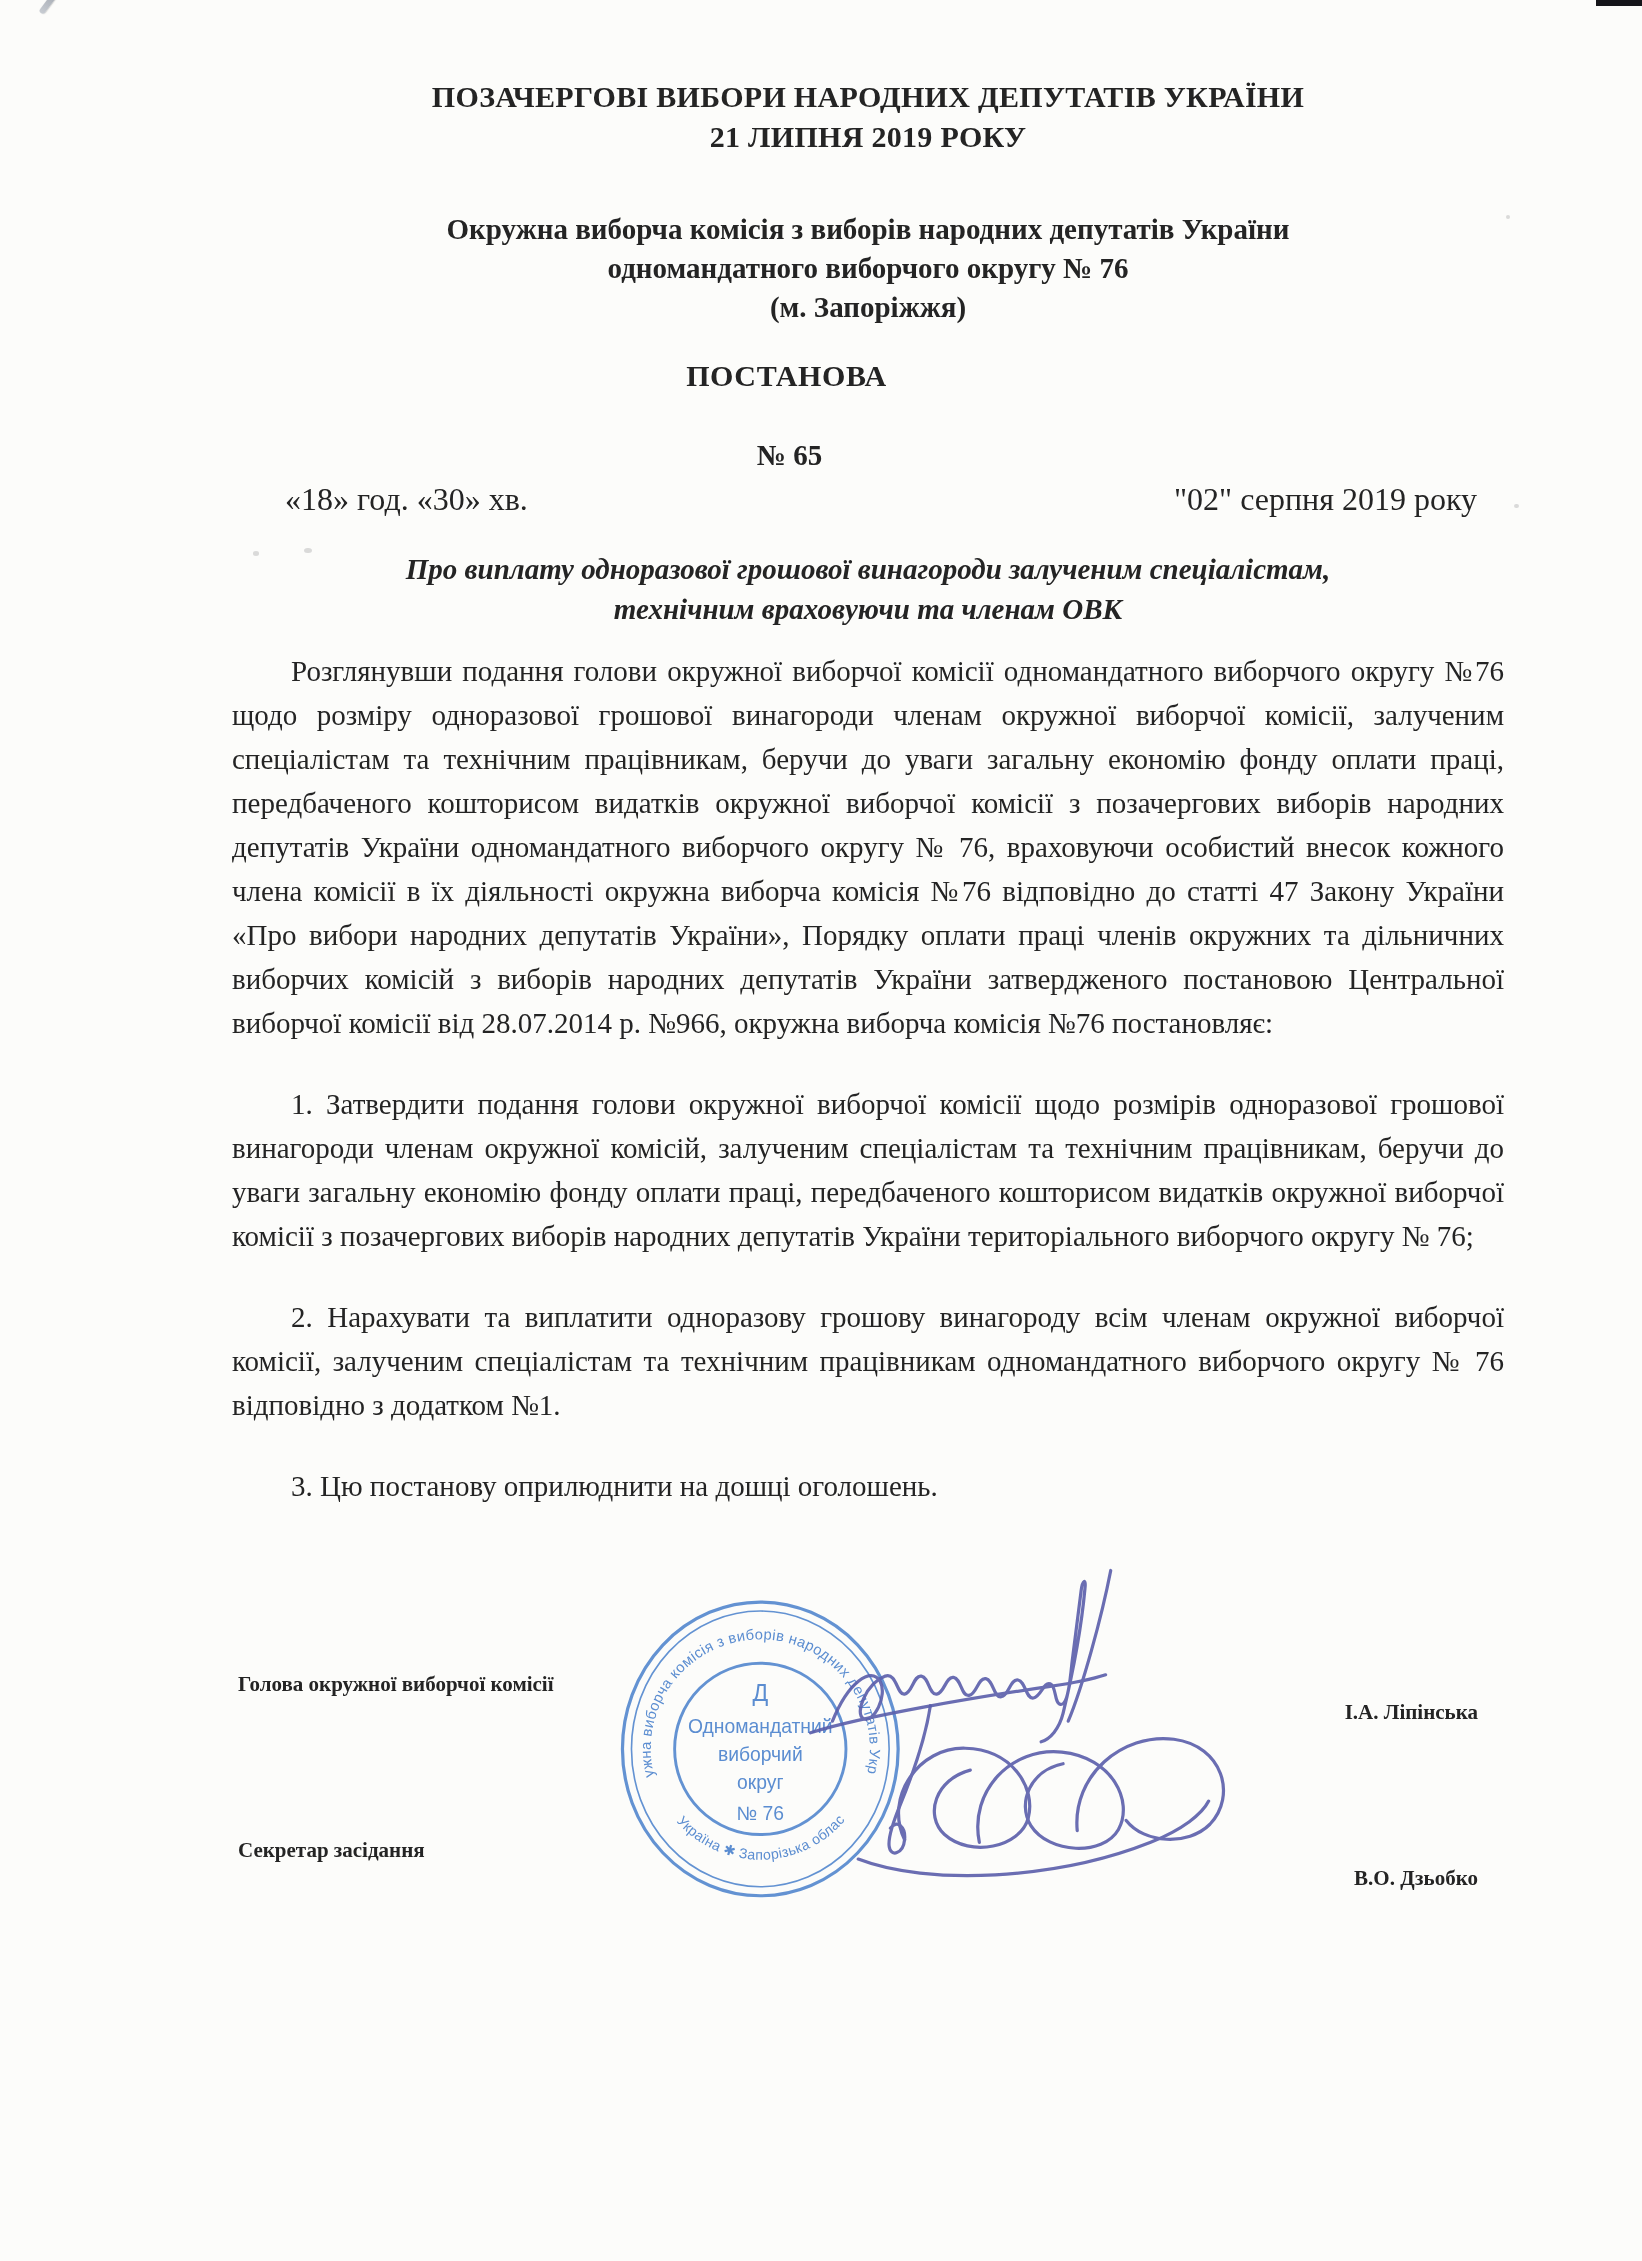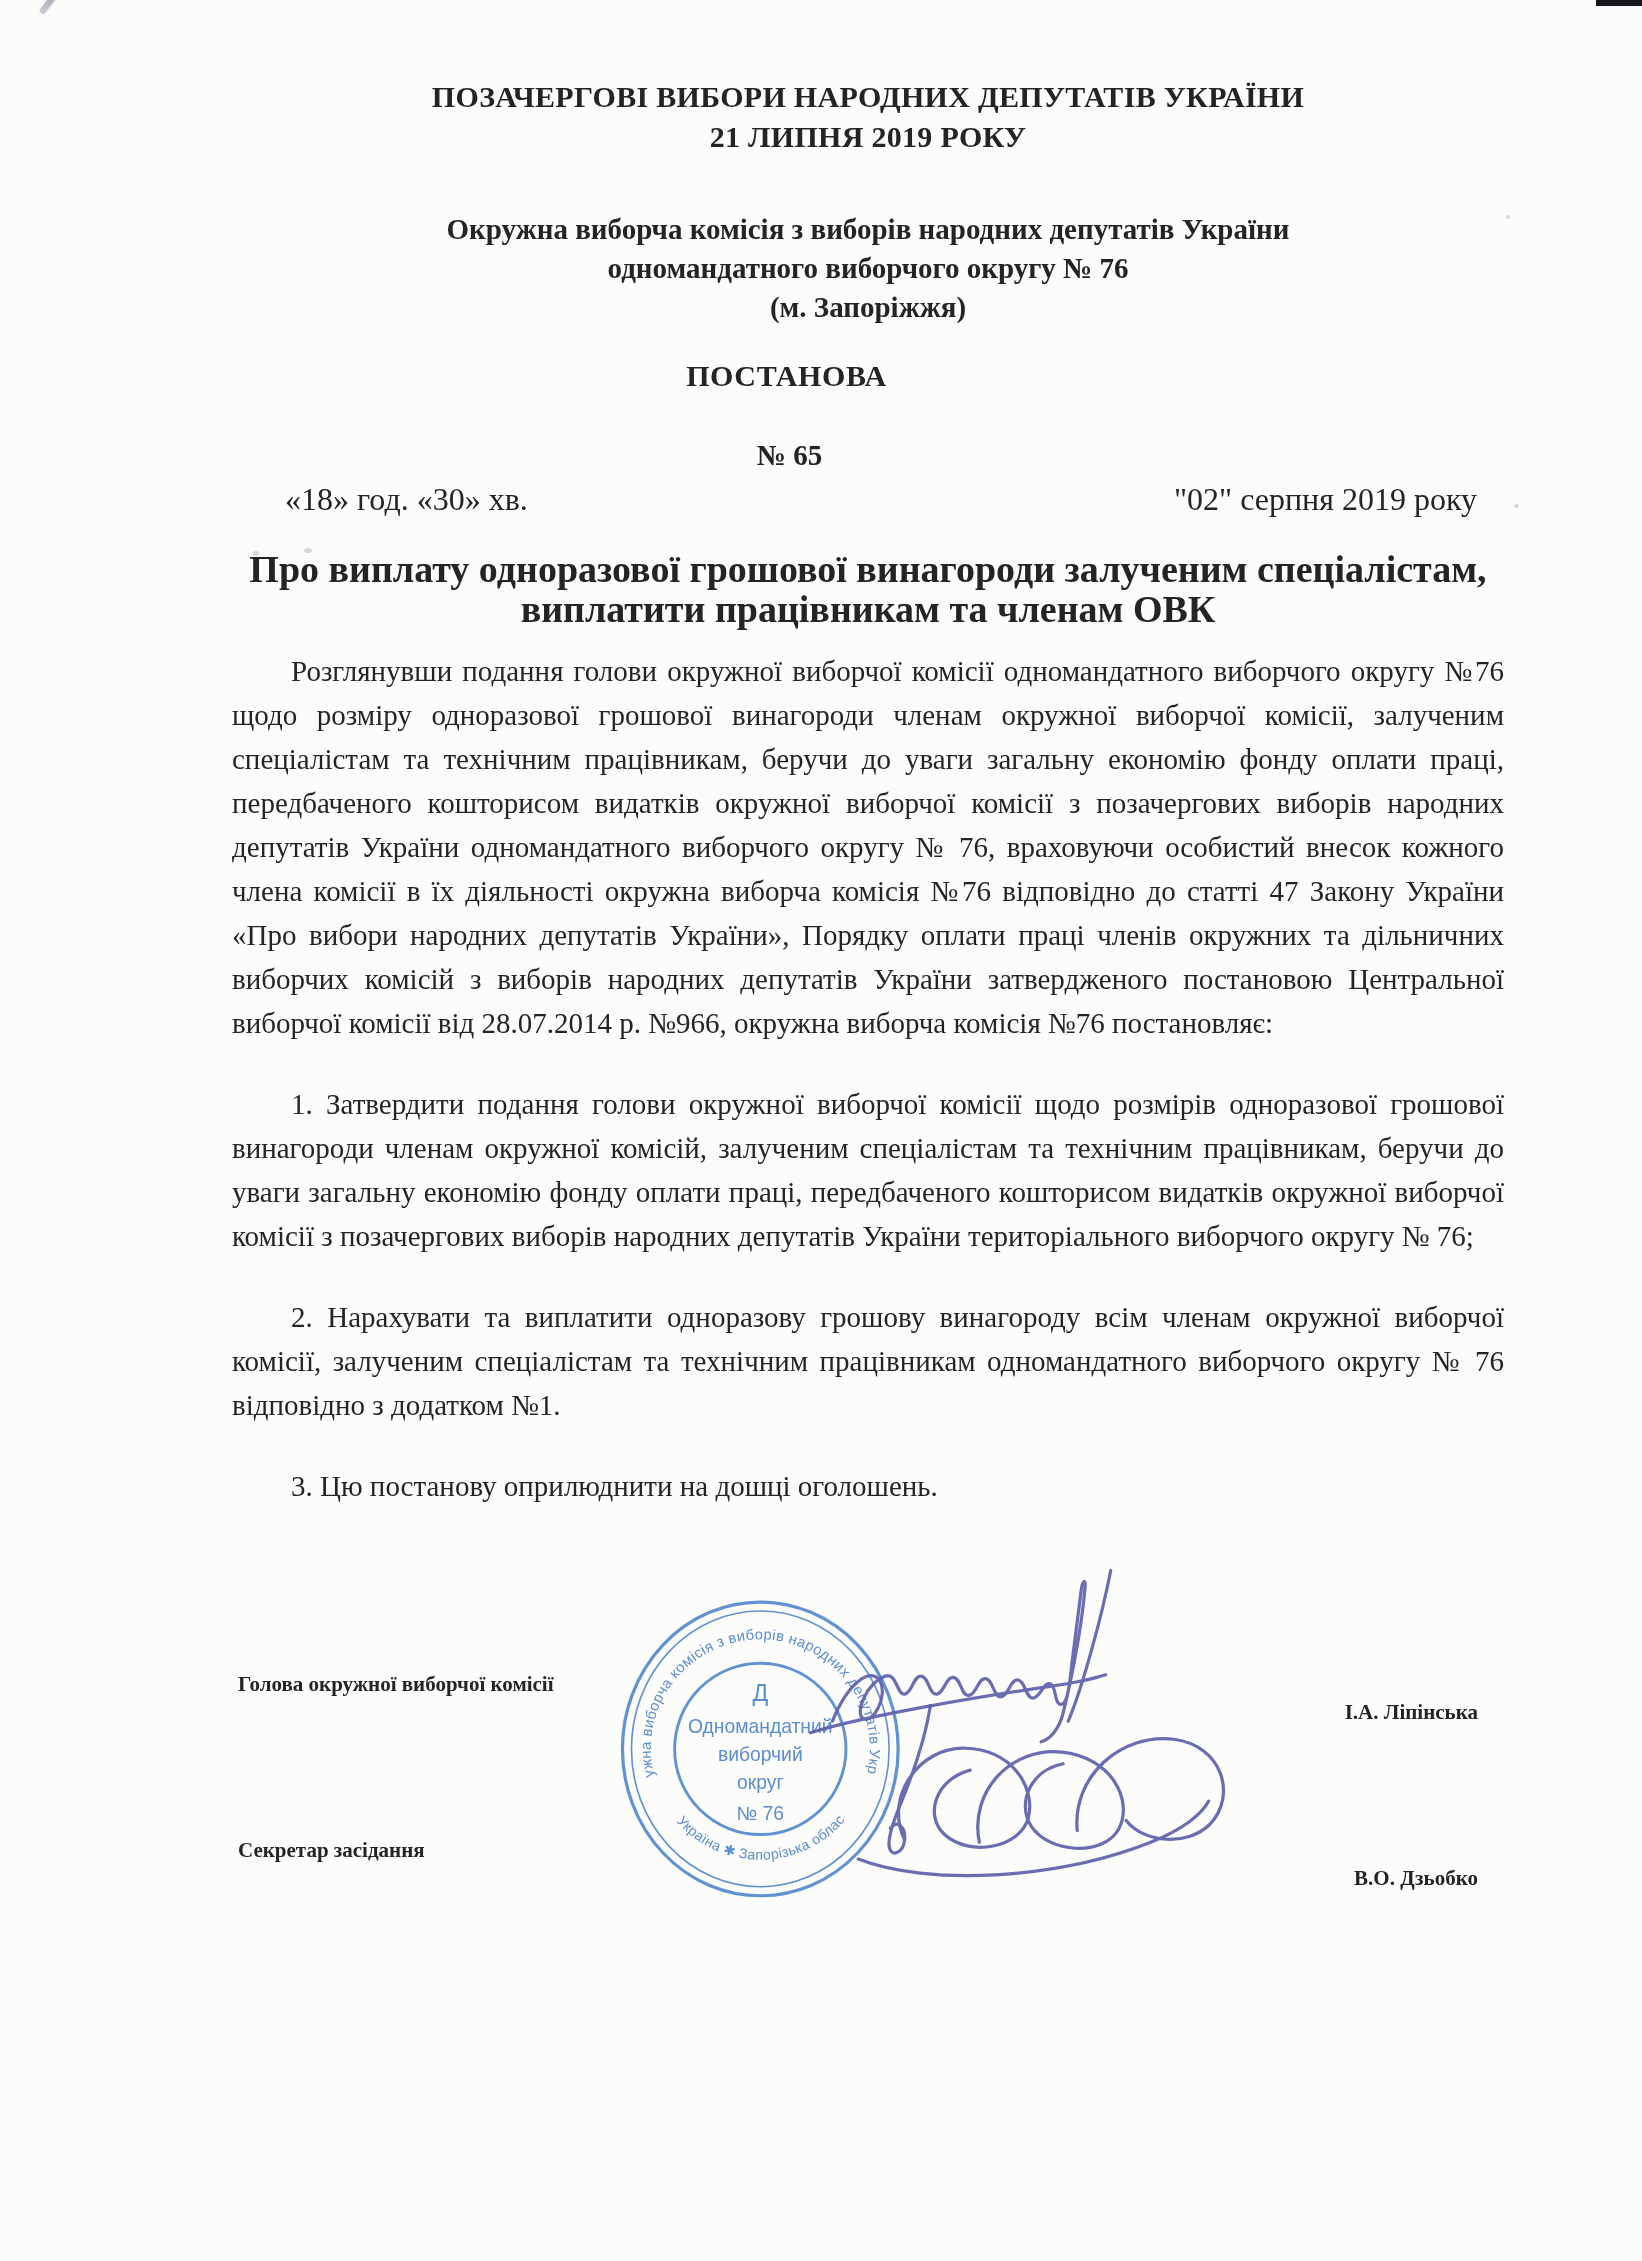--- a/index.html
+++ b/index.html
@@ -24,21 +24,21 @@
   }
   .speck{position:absolute;background:#8a8a90;border-radius:50%;opacity:.3;}
   
   .col{position:absolute;left:232px;width:1272px;}
   .center{text-align:center;}
   .hdr{font-weight:bold;font-size:30px;line-height:40px;letter-spacing:0.3px;}
   .sub{font-weight:bold;font-size:29px;line-height:39px;}
   .doc-type{position:absolute;top:359px;font-weight:bold;font-size:30px;width:100%;text-align:center;left:-35px;letter-spacing:0.6px;}
   .doc-num{position:absolute;top:439px;font-weight:bold;font-size:29px;width:100%;text-align:center;left:-32px;}
   .dateline{position:absolute;top:481px;display:flex;justify-content:space-between;font-size:32px;padding-left:53px;padding-right:27px;box-sizing:border-box;}
-  .subject{position:absolute;top:549px;font-weight:bold;font-size:38px;line-height:40px;text-align:center;}
+  .subject{position:absolute;top:549px;font-weight:bold;font-size:29px;line-height:40px;text-align:center;font-style:italic;}
   .bodytext{position:absolute;top:649px;font-size:29px;line-height:44px;text-align:justify;}
   .bodytext p{margin:0 0 37px 0;text-indent:59px;}
   .bodytext .resolve{font-weight:normal;}
   
   .sigrow{position:absolute;left:238px;width:1240px;display:flex;justify-content:space-between;font-weight:bold;font-size:21px;}
   .sigrow .name{text-align:right;margin-top:28px;}
   .overlay{position:absolute;left:0;top:0;mix-blend-mode:multiply;}
   .stamp-text{font-family:"Liberation Sans","DejaVu Sans",sans-serif;}
 </style>
 </head>
@@ -67,21 +67,21 @@
   <div class="col doc-type">ПОСТАНОВА</div>
   <div class="col doc-num">№ 65</div>
 
   <div class="col dateline">
     <span>«18» год. «30» хв.</span>
     <span>"02" серпня 2019 року</span>
   </div>
 
   <div class="col subject">
     <div>Про виплату одноразової грошової винагороди залученим спеціалістам,</div>
-    <div>виплатити працівникам та членам ОВК</div>
+    <div>технічним враховуючи та членам ОВК</div>
   </div>
 
   <div class="col bodytext">
     <p><span>Розглянувши подання голови окружної виборчої комісії одномандатного виборчого округу №76 щодо розміру одноразової грошової винагороди членам окружної виборчої комісії, залученим спеціалістам та технічним працівникам, беручи до уваги загальну економію фонду оплати праці, передбаченого кошторисом видатків окружної виборчої комісії з позачергових виборів народних депутатів України одномандатного виборчого округу № 76, враховуючи особистий внесок кожного члена комісії в їх діяльності окружна виборча комісія №76 відповідно до статті 47 Закону України «Про вибори народних депутатів України», Порядку оплати праці членів окружних та дільничних виборчих комісій з виборів народних депутатів України затвердженого постановою Центральної виборчої комісії від 28.07.2014 р. №966, окружна виборча комісія №76 </span><span class="resolve">постановляє:</span></p>
     <p>1. Затвердити подання голови окружної виборчої комісії щодо розмірів одноразової грошової винагороди членам окружної комісій, залученим спеціалістам та технічним працівникам, беручи до уваги загальну економію фонду оплати праці, передбаченого кошторисом видатків окружної виборчої комісії з позачергових виборів народних депутатів України територіального виборчого округу № 76;</p>
     <p>2. Нарахувати та виплатити одноразову грошову винагороду всім членам окружної виборчої комісії, залученим спеціалістам та технічним працівникам одномандатного виборчого округу № 76 відповідно з додатком №1.</p>
     <p>3. Цю постанову оприлюднити на дошці оголошень.</p>
   </div>
 
   <div class="sigrow" style="top:1672px;">

